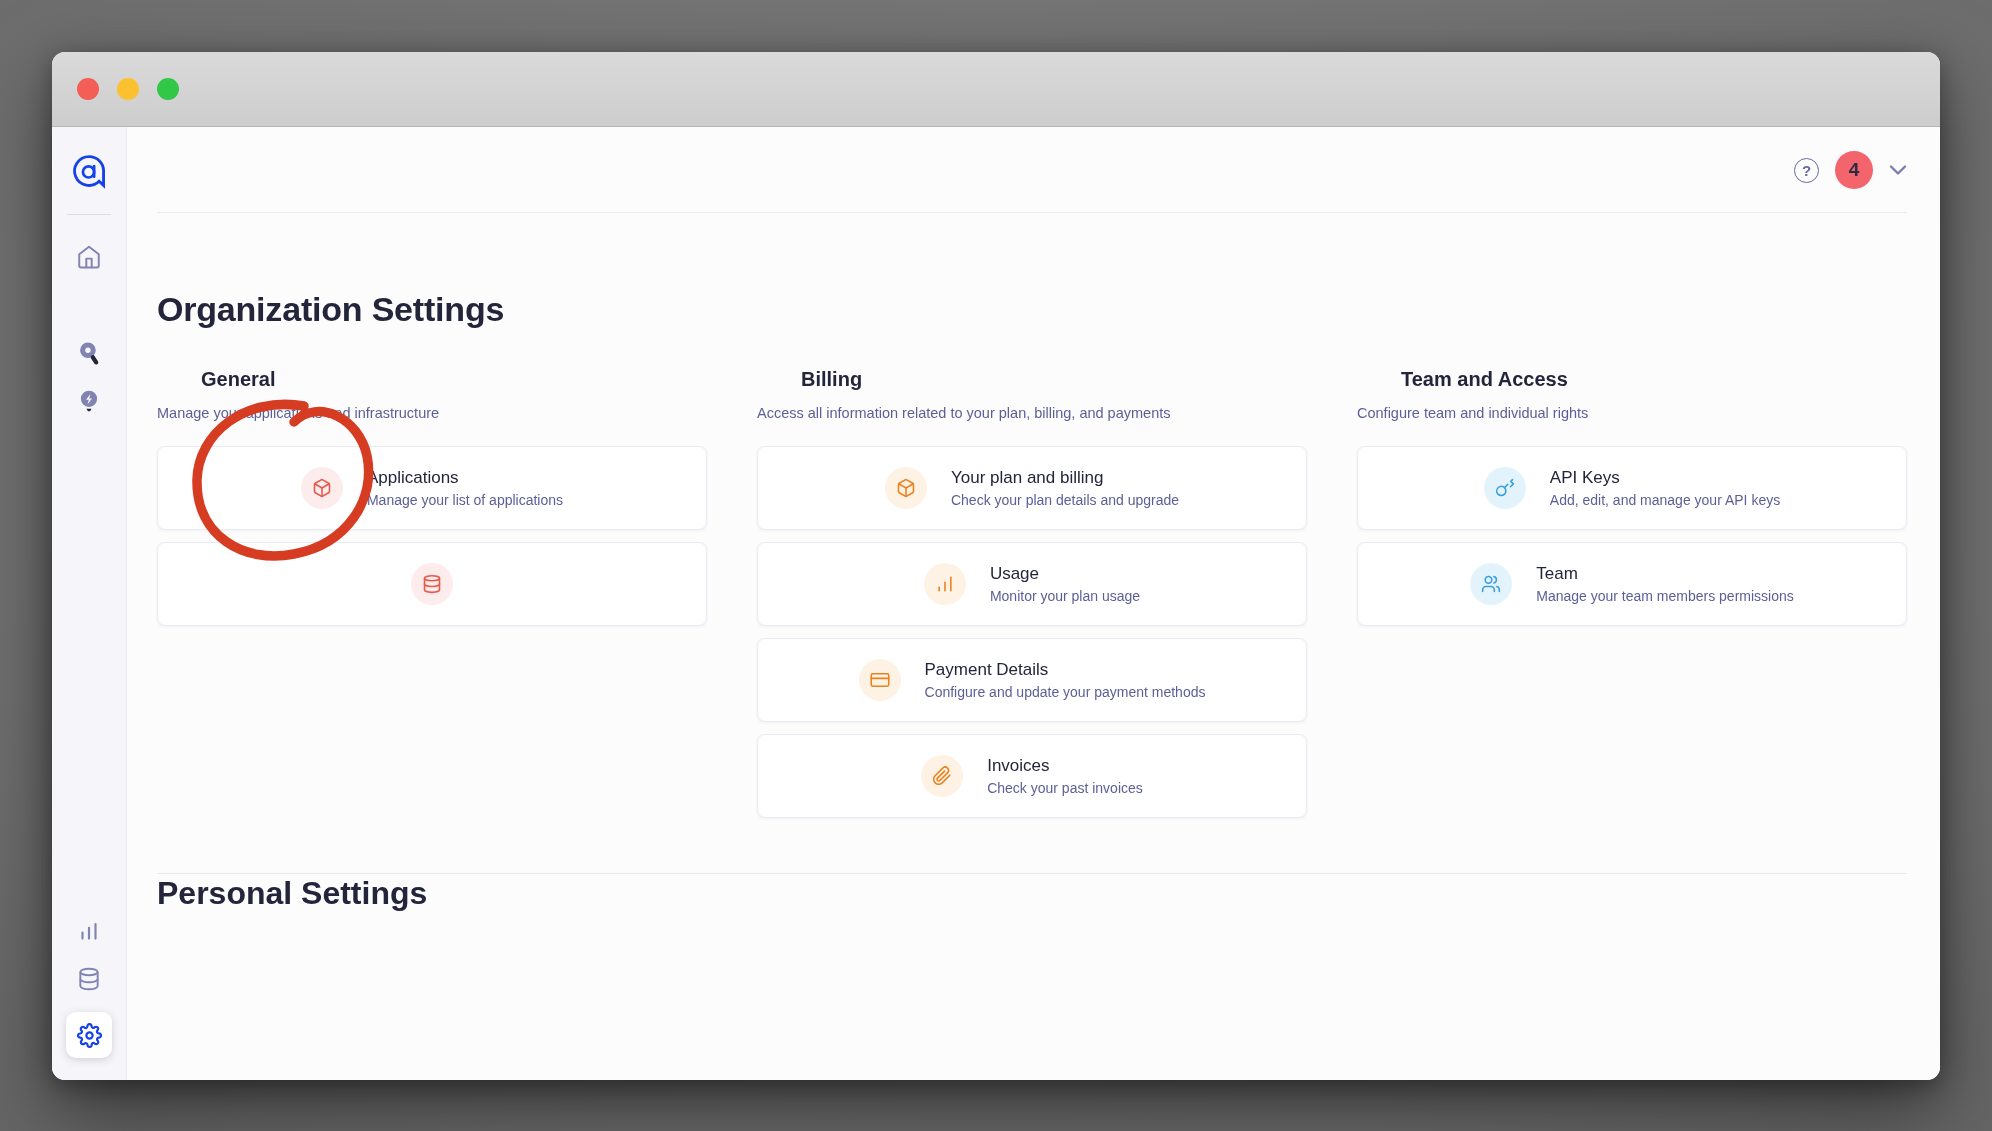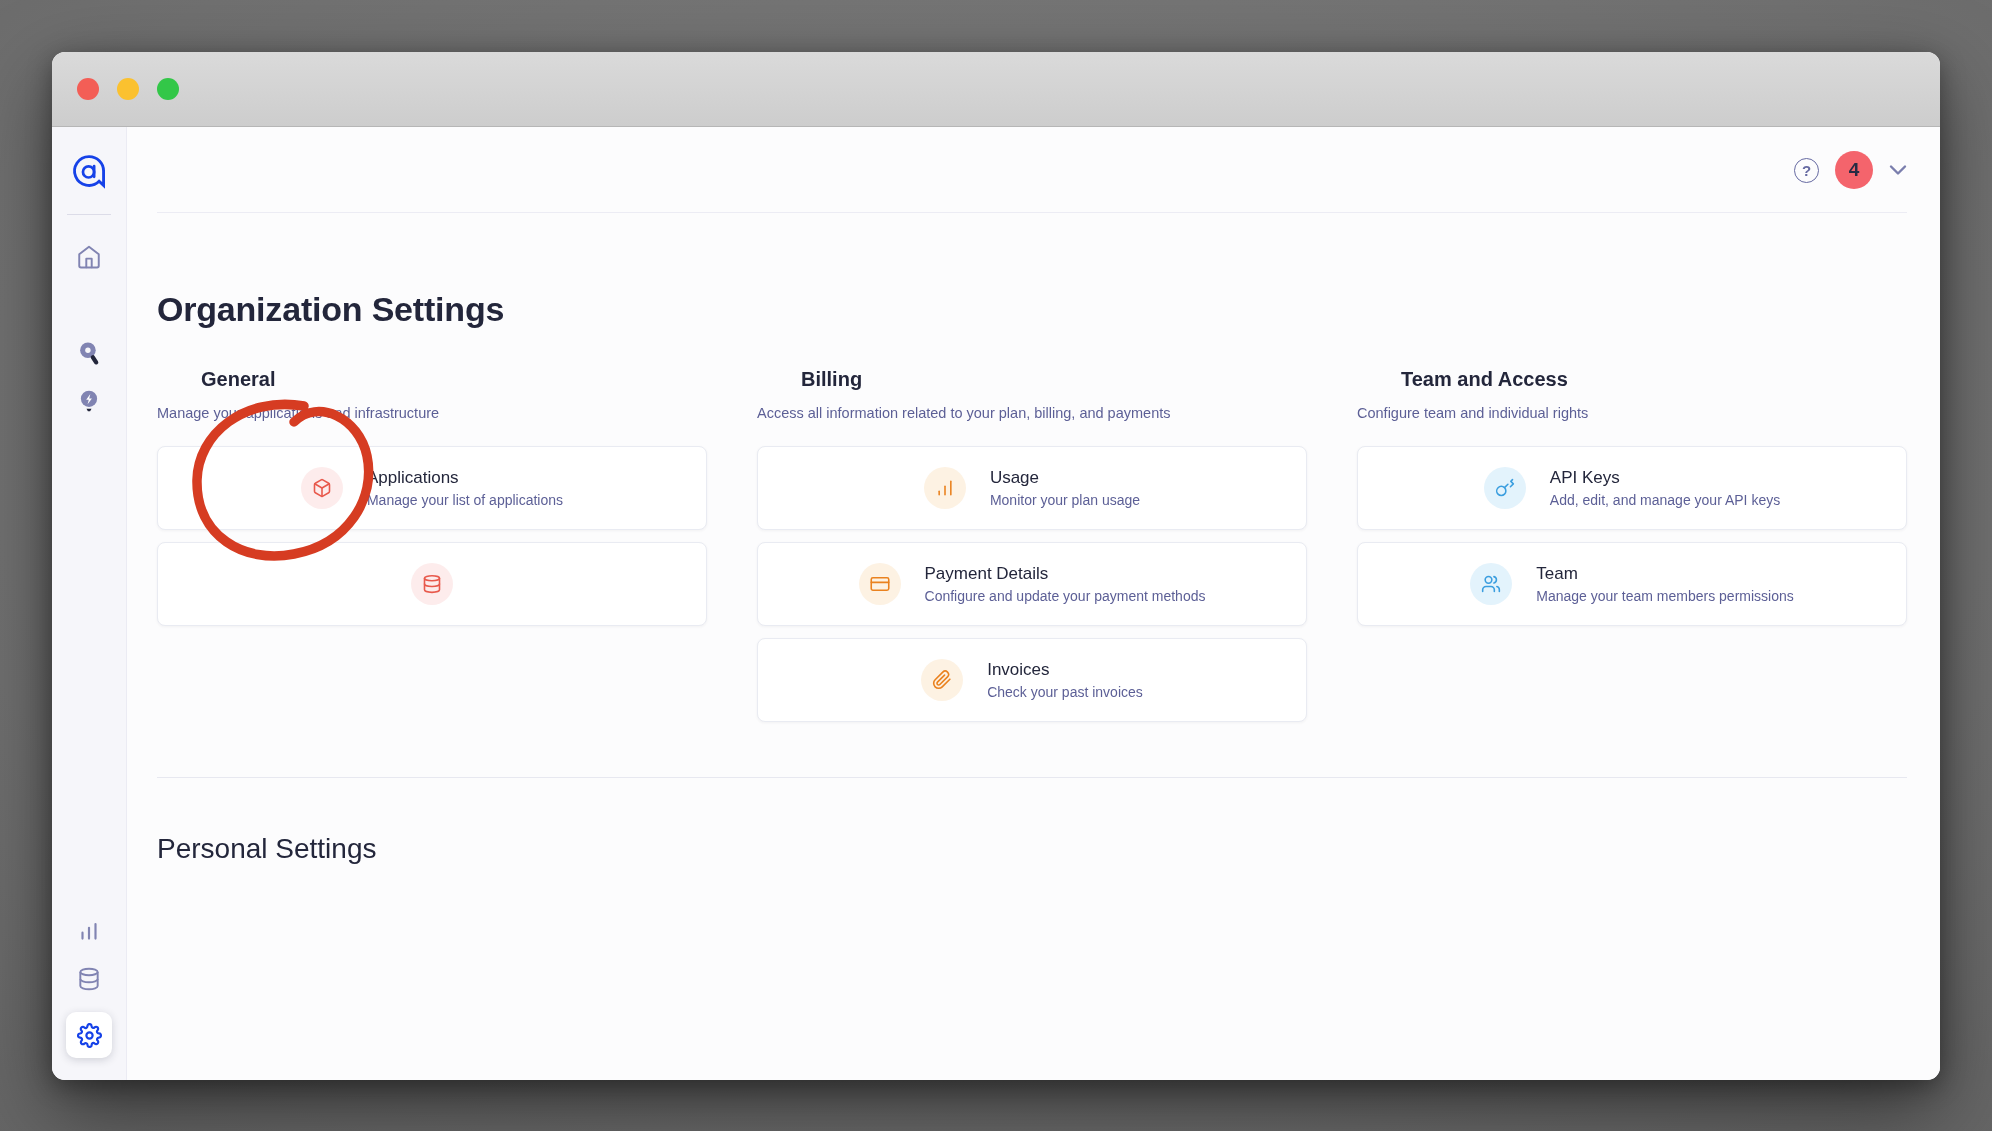--- a/index.html
+++ b/index.html
@@ -68,21 +68,21 @@
   .card-icon { width:42px; height:42px; border-radius:50%; flex:none; display:flex;
     align-items:center; justify-content:center; }
   .card-icon svg { width:20px; height:20px; display:block; }
   .title-row { display:flex; align-items:center; gap:10px; }
   .card-title { font-size:17px; line-height:23px; color:var(--ink); }
   .card-sub { font-size:14px; line-height:19px; color:var(--muted); margin-top:2px; }
   .beta { background:var(--badge-blue); color:#fff; font-size:12.5px; line-height:16px;
     font-weight:600; padding:3px 10px 4px; border-radius:999px; }
 
   .bottom-divider { height:1px; background:#e7e8f0; margin-top:55px; }
-  .personal-title { font-size:28px; line-height:38px; font-weight:400; color:var(--ink); margin-top:52px; }
+  .personal-title { font-size:32px; line-height:38px; font-weight:700; color:var(--ink); }
 
   .annotation { position:absolute; left:140px; top:342px; width:200px; height:182px;
     pointer-events:none; z-index:20; }
 </style>
 </head>
 <body>
 
 <div class="stage">
   <div class="window">
 
@@ -195,20 +195,35 @@
                   </div>
                 </div>
               </section>
               <section class="section">
                 <h2 class="section-h">Billing</h2>
                 <p class="section-d">Access all information related to your plan, billing, and payments</p>
                 <div class="cards">
                   <div class="card">
                     <span class="card-icon" style="background: rgb(253, 242, 227); color: rgb(234, 130, 31);">
                       <svg viewBox="0 0 24 24" fill="none" stroke="currentColor" stroke-width="1.9" stroke-linecap="round" stroke-linejoin="round">
+                        <path d="M21 16V8a2 2 0 0 0-1-1.73l-7-4a2 2 0 0 0-2 0l-7 4A2 2 0 0 0 3 8v8a2 2 0 0 0 1 1.73l7 4a2 2 0 0 0 2 0l7-4A2 2 0 0 0 21 16z"></path>
+                        <polyline points="3.27 6.96 12 12.01 20.73 6.96"></polyline>
+                        <line x1="12" y1="22.08" x2="12" y2="12"></line>
+                      </svg>
+                    </span>
+                    <div>
+                      <div class="title-row">
+                        <span class="card-title">Your plan and billing</span>
+                      </div>
+                      <div class="card-sub">Check your plan details and upgrade</div>
+                    </div>
+                  </div>
+                  <div class="card">
+                    <span class="card-icon" style="background: rgb(253, 242, 227); color: rgb(234, 130, 31);">
+                      <svg viewBox="0 0 24 24" fill="none" stroke="currentColor" stroke-width="1.9" stroke-linecap="round" stroke-linejoin="round">
                         <line x1="5" y1="20" x2="5" y2="16"></line>
                         <line x1="12" y1="20" x2="12" y2="10"></line>
                         <line x1="19" y1="20" x2="19" y2="4"></line>
                       </svg>
                     </span>
                     <div>
                       <div class="title-row">
                         <span class="card-title">Usage</span>
                       </div>
                       <div class="card-sub">Monitor your plan usage</div>

